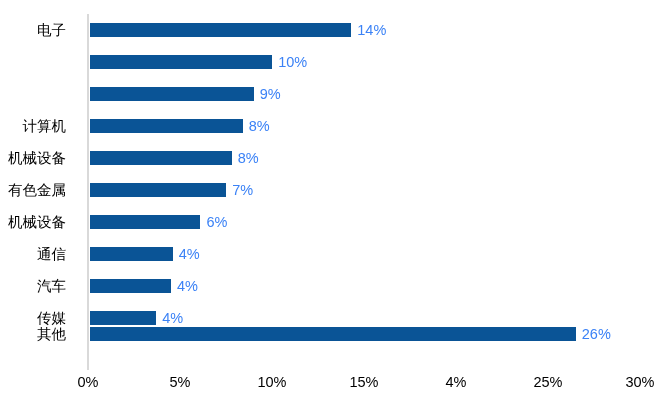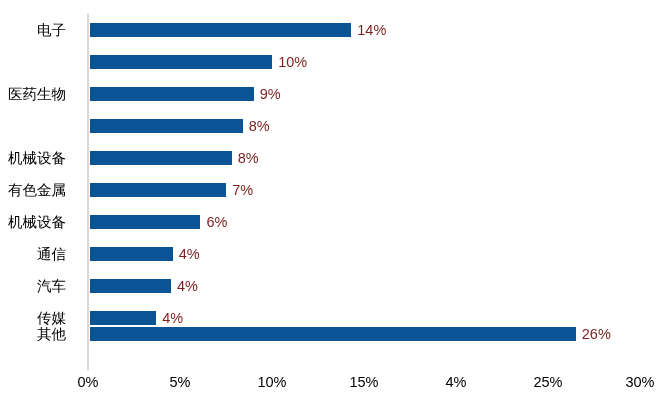--- a/index.html
+++ b/index.html
@@ -60,21 +60,21 @@
     top: 9px;
     height: 14px;
     background: #0a5496;
   }
   .bar-value {
     position: absolute;
     top: 0;
     height: 32px;
     line-height: 32px;
     font-size: 14.5px;
-    color: #7f1d1d;
+    color: #3b82f6;
     white-space: nowrap;
   }
 
   
   .x-axis {
     position: absolute;
     left: 88px;
     top: 370px;
     width: 552px;
     height: 30px;
@@ -100,25 +100,25 @@
         <div class="bar-row" style="top: 0px; width: 552px;">
           <div class="cat-label">电子</div>
           <div class="bar" style="width: 261.28px; background: rgb(10, 84, 150);"></div>
           <div class="bar-value" style="left: 269.28px;">14%</div>
         </div>
         <div class="bar-row" style="top: 32px; width: 552px;">
           <div class="bar" style="width: 182.16px; background: rgb(10, 84, 150);"></div>
           <div class="bar-value" style="left: 190.16px;">10%</div>
         </div>
         <div class="bar-row" style="top: 64px; width: 552px;">
-          <div class="cat-label">医药生物</div>
           <div class="bar" style="width: 163.76px; background: rgb(10, 84, 150);"></div>
           <div class="bar-value" style="left: 171.76px;">9%</div>
         </div>
         <div class="bar-row" style="top: 96px; width: 552px;">
+          <div class="cat-label">计算机</div>
           <div class="bar" style="width: 152.72px; background: rgb(10, 84, 150);"></div>
           <div class="bar-value" style="left: 160.72px;">8%</div>
         </div>
         <div class="bar-row" style="top: 128px; width: 552px;">
           <div class="cat-label">机械设备</div>
           <div class="bar" style="width: 141.68px; background: rgb(10, 84, 150);"></div>
           <div class="bar-value" style="left: 149.68px;">8%</div>
         </div>
         <div class="bar-row" style="top: 160px; width: 552px;">
           <div class="cat-label">有色金属</div>

